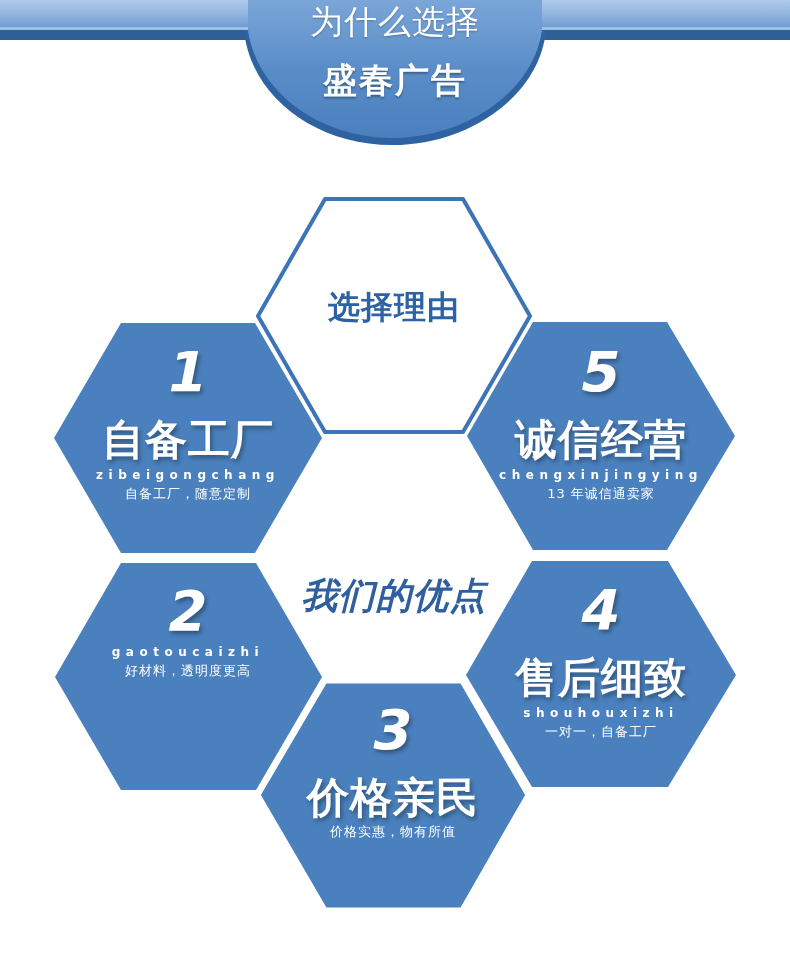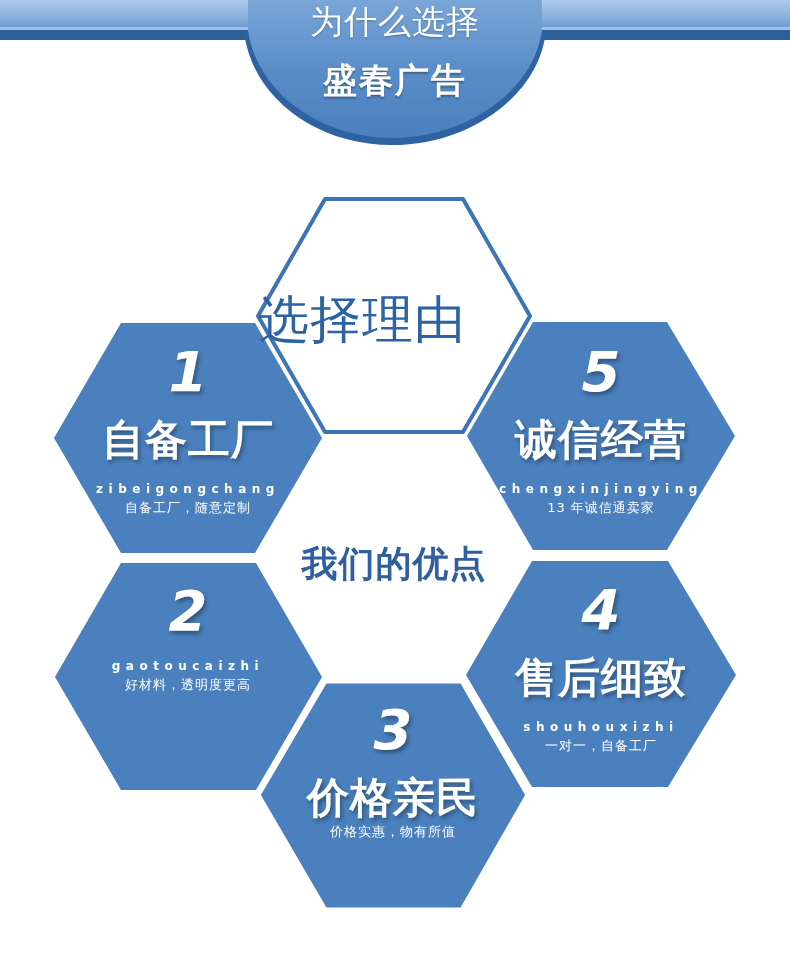--- a/index.html
+++ b/index.html
@@ -17,31 +17,31 @@
     .badge-svg { position: absolute; left: 0; top: 0; }
 
     .badge-title { position: absolute; left: 245px; width: 300px; text-align: center;
                    color: #ffffff; font-weight: normal; }
     .badge-line1 { top: 0; font-size: 33px; letter-spacing: 1px; text-shadow: 0 1px 2px rgba(0,0,0,0.25); }
     .badge-line2 { top: 58px; font-size: 34px; font-weight: bold; letter-spacing: 2px;
                    text-shadow: 0 2px 2px rgba(0,0,0,0.3); }
 
     .hex-svg { position: absolute; left: 0; top: 0; }
 
-    .center-title { position: absolute; left: 258px; width: 272px; top: 286px; text-align: left;
-                    font-size: 51px; font-weight: normal; color: #2c62a6; letter-spacing: 1px; }
-    .center-sub { position: absolute; left: 258px; width: 272px; top: 540px; text-align: center;
-                  font-size: 36px; font-weight: bold; color: #2f5f9e; letter-spacing: 1px; }
+    .center-title { position: absolute; left: 258px; width: 272px; top: 286px; text-align: center;
+                    font-size: 32px; font-weight: bold; color: #2c62a6; letter-spacing: 1px; }
+    .center-sub { position: absolute; left: 258px; width: 272px; top: 572px; text-align: center;
+                  font-size: 36px; font-weight: bold; font-style: italic; color: #2f5f9e; letter-spacing: 1px; }
 
     .hex-content { position: absolute; width: 270px; text-align: center; color: #ffffff; }
     .hex-number { font-size: 56px; font-weight: bold; font-style: italic; line-height: 60px;
                   text-shadow: 2px 3px 4px rgba(0,0,0,0.35); }
     .hex-title { font-size: 42px; font-weight: bold; line-height: 48px; letter-spacing: 1px;
                  text-shadow: 2px 3px 4px rgba(0,0,0,0.35); margin-top: 14px; }
-    .hex-pinyin { font-size: 12px; font-weight: bold; letter-spacing: 5.5px; line-height: 18px; margin-top: 16px; }
+    .hex-pinyin { font-size: 12px; font-weight: bold; letter-spacing: 5.5px; line-height: 18px; margin-top: 2px; }
     .hex-desc { font-size: 13px; line-height: 20px; letter-spacing: 1px; }
   </style>
 </head>
 <body>
 
 <div class="header-band">
   <div class="band-light"></div>
   <div class="band-highlight"></div>
   <div class="band-dark"></div>
 </div>

